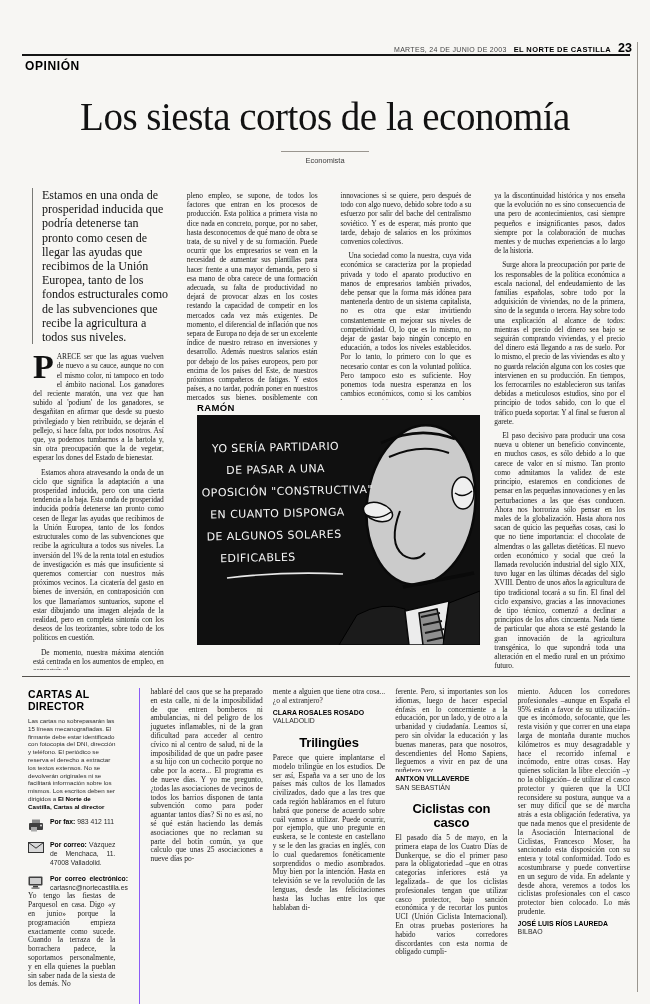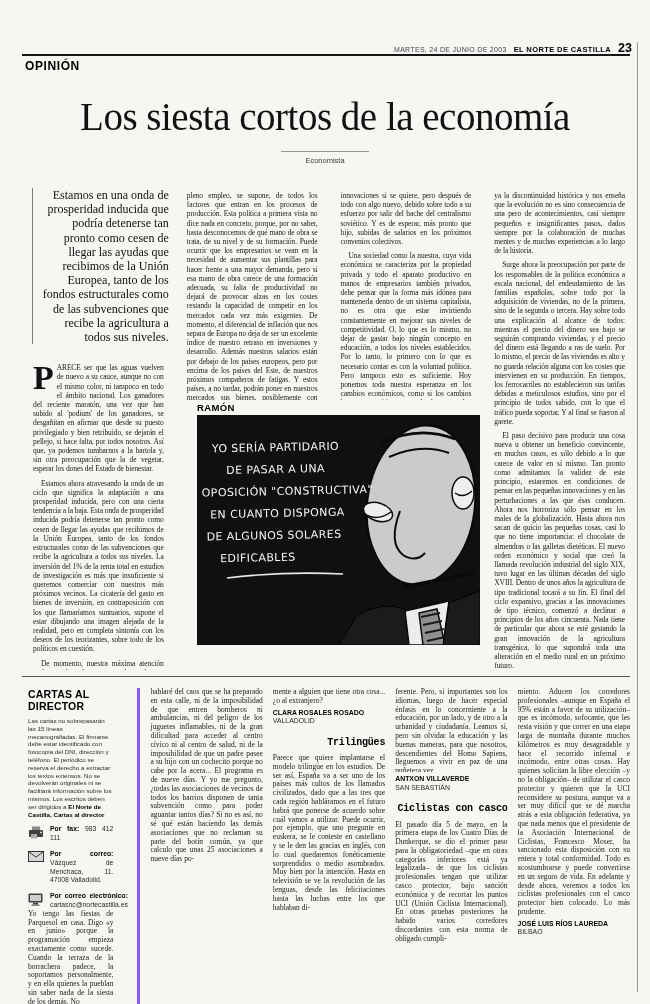--- a/index.html
+++ b/index.html
@@ -26,49 +26,49 @@
   .byline-name{font-size:8px;font-weight:bold;letter-spacing:.8px;color:#000;}
   .byline-role{font-size:7.5px;color:#3c3c3c;margin-top:1px;}
 
   
   .article{position:absolute;top:186px;left:28px;width:602px;height:484px;
            display:grid;grid-template-columns:repeat(4,1fr);column-gap:13px;}
   .acol{overflow:hidden;font-size:7.5px;line-height:9.2px;text-align:justify;
         letter-spacing:-.1px;color:#1a1a1a;}
   .acol p{margin:5px;}
   .acol p + p{text-indent:8px;}
-  .intro{font-size:12px;line-height:14.2px;text-align:right;border-left:1px solid #7a7a76;
-         padding-left:9px;margin:2px 0 19px 4px;color:#111;letter-spacing:0;}
+  .intro{font-size:12px;line-height:14.2px;text-align:left;border-left:1px solid #7a7a76;
+         padding-left:9px;margin:2px 0 8px 4px;color:#111;letter-spacing:0;}
   .dropcap{float:left;font-size:34px;line-height:26px;padding:2px 3px 0 0;font-weight:bold;color:#111;}
   .cap216{max-height:214px;overflow:hidden;}
 
   
   .cartoon{position:absolute;left:190px;top:400px;width:296px;background:#f7f6f3;
            padding:2px 6px 6px 7px;box-sizing:border-box;}
   .cartoon-artist{font-family:"Liberation Sans",sans-serif;font-weight:bold;font-size:9.5px;
                   letter-spacing:.4px;color:#000;margin-bottom:2px;}
   .cartoon svg{display:block;}
 
   
   .letters-rule{position:absolute;top:676px;left:22px;width:608px;height:1px;background:#55524d;}
   .letters{position:absolute;top:688px;left:28px;width:602px;height:316px;
            display:grid;grid-template-columns:repeat(5,1fr);column-gap:10px;}
   .lcol{overflow:hidden;font-size:7.5px;line-height:8.8px;text-align:justify;color:#1a1a1a;}
-  .lcol1{border-right:3px solid #8b5cf6;padding-right:24px;}
+  .lcol1{border-right:1px solid #8b5cf6;padding-right:24px;}
   .letters-head{font-family:"Liberation Sans",sans-serif;font-weight:bold;font-size:10.5px;
                 line-height:12px;letter-spacing:.2px;color:#000;margin-bottom:5px;text-align:left;}
   .policy{font-family:"Liberation Sans",sans-serif;font-size:6.2px;line-height:7.8px;
           color:#2b2b2b;text-align:left;}
   .policy b{color:#000;}
   .contact{display:flex;gap:5px;margin-top:7px;align-items:flex-start;}
   .contact-icon{flex:0 0 17px;padding-top:1px;}
   .clabel{font-family:"Liberation Sans",sans-serif;font-weight:bold;font-size:6.8px;line-height:8px;color:#000;}
   .cvalue{font-family:"Liberation Sans",sans-serif;font-size:6.8px;line-height:8px;color:#2b2b2b;}
-  .letter-title{font-family:Liberation Mono, monospace;font-weight:bold;font-size:10px;
-                line-height:13.5px;color:#000;margin:10px 0 5px 0;text-align:right;letter-spacing:-.2px;}
+  .letter-title{font-family:Liberation Sans, sans-serif;font-weight:bold;font-size:13px;
+                line-height:13.5px;color:#000;margin:10px 0 5px 0;text-align:center;letter-spacing:-.2px;}
   .letter-title.first{margin-top:14px;}
   .sig{font-family:"Liberation Sans",sans-serif;font-weight:bold;font-size:6.9px;line-height:8.5px;
        color:#000;text-align:left;margin-top:3px;}
   .city{font-family:"Liberation Sans",sans-serif;font-size:6.9px;line-height:8.5px;color:#2b2b2b;
         text-align:left;margin-bottom:2px;}
   .cap28{max-height:28px;overflow:hidden;}
   .cap84{max-height:84px;overflow:hidden;}
   .cap278{max-height:276px;overflow:hidden;}
 </style>
 </head>
@@ -98,21 +98,21 @@
       <p>Estamos ahora atravesando la onda de un ciclo que significa la adaptación a una prosperidad inducida, pero con una cierta tendencia a la baja. Esta onda de prosperidad inducida podría detenerse tan pronto como cesen de llegar las ayudas que recibimos de la Unión Europea, tanto de los fondos estructurales como de las subvenciones que recibe la agricultura a todos sus niveles. La inversión del 1% de la renta total en estudios de investigación es más que insuficiente si queremos comerciar con nuestros más próximos vecinos. La cicatería del gasto en bienes de inversión, en contraposición con los que llamaríamos suntuarios, supone el estar dibujando una imagen alejada de la realidad, pero en completa sintonía con los deseos de los teorizantes, sobre todo de los políticos en cuestión.</p>
       <p>De momento, nuestra máxima atención está centrada en los aumentos de empleo, en conseguir el</p>
     </div>
     <div class="acol">
       <div class="cap216">
         <p>pleno empleo, se supone, de todos los factores que entran en los procesos de producción. Esta política a primera vista no dice nada en concreto, porque, por no saber, hasta desconocemos de qué mano de obra se trata, de su nivel y de su formación. Puede ocurrir que los empresarios se vean en la necesidad de aumentar sus plantillas para hacer frente a una mayor demanda, pero si esa mano de obra carece de una formación adecuada, su falta de productividad no dejará de provocar alzas en los costes restando la capacidad de competir en los mercados cada vez más exigentes. De momento, el diferencial de inflación que nos separa de Europa no deja de ser un excelente índice de nuestro retraso en inversiones y desarrollo. Además nuestros salarios están por debajo de los países europeos, pero por encima de los países del Este, de nuestros próximos compañeros de fatigas. Y estos países, a no tardar, podrán poner en nuestros mercados sus bienes, posiblemente con pequeñas</p>
       </div>
     </div>
     <div class="acol">
       <div class="cap216">
-        <p>innovaciones si se quiere, pero después de todo con algo nuevo, debido sobre todo a su esfuerzo por salir del bache del centralismo soviético. Y es de esperar, más pronto que hijo, subidas de salarios en los próximos convenios colectivos.</p>
+        <p>innovaciones si se quiere, pero después de todo con algo nuevo, debido sobre todo a su esfuerzo por salir del bache del centralismo soviético. Y es de esperar, más pronto que tarde, debajo de salarios en los próximos convenios colectivos.</p>
         <p>Una sociedad como la nuestra, cuya vida económica se caracteriza por la propiedad privada y todo el aparato productivo en manos de empresarios también privados, debe pensar que la forma más idónea para mantenerla dentro de un sistema capitalista, no es otra que estar invirtiendo constantemente en mejorar sus niveles de competitividad. O, lo que es lo mismo, no dejar de gastar bajo ningún concepto en educación, a todos los niveles establecidos. Por lo tanto, lo primero con lo que es necesario contar es con la voluntad política. Pero tampoco esto es suficiente. Hoy ponemos toda nuestra esperanza en los cambios económicos, como si los cambios bruscos se repitieran como los hongos en los otoños húmedos. Todo cambio subra-</p>
       </div>
     </div>
     <div class="acol">
       <p>ya la discontinuidad histórica y nos enseña que la evolución no es sino consecuencia de una pero de acontecimientos, casi siempre pequeños e insignificantes pasos, dados siempre por la colaboración de muchas mentes y de muchas experiencias a lo largo de la historia.</p>
       <p>Surge ahora la preocupación por parte de los responsables de la política económica a escala nacional, del endeudamiento de las familias españolas, sobre todo por la adquisición de viviendas, no de la primera, sino de la segunda o tercera. Hay sobre todo una explicación al alcance de todos: mientras el precio del dinero sea bajo se seguirán comprando viviendas, y el precio del dinero está llegando a ras de suelo. Por lo mismo, el precio de las viviendas es alto y no guarda relación alguna con los costes que intervienen en su producción. En tiempos, los ferrocarriles no establecieron sus tarifas debidas a meticulosos estudios, sino por el principio de todos sabido, con lo que el tráfico pueda soportar. Y al final se fueron al garete.</p>
       <p>El paso decisivo para producir una cosa nueva u obtener un beneficio convincente, en muchos casos, es sólo debido a lo que carece de valor en sí mismo. Tan pronto como admitamos la validez de este principio, estaremos en condiciones de pensar en las pequeñas innovaciones y en las perturbaciones a las que ésas conducen. Ahora nos horroriza sólo pensar en los males de la globalización. Hasta ahora nos sacan de quicio las pequeñas cosas, casi lo que no tiene importancia: el chocolate de almendras o las galletas dietéticas. El nuevo orden económico y social que creó la llamada revolución industrial del siglo XIX, tuvo lugar en las últimas décadas del siglo XVIII. Dentro de unos años la agricultura de tipo tradicional tocará a su fin. El final del ciclo expansivo, gracias a las innovaciones de tipo técnico, comenzó a declinar a principios de los años cincuenta. Nada tiene de particular que ahora se esté gestando la gran innovación de la agricultura transgénica, lo que supondrá toda una alteración en el medio rural en un próximo futuro.</p>
     </div>
   </div>
 

